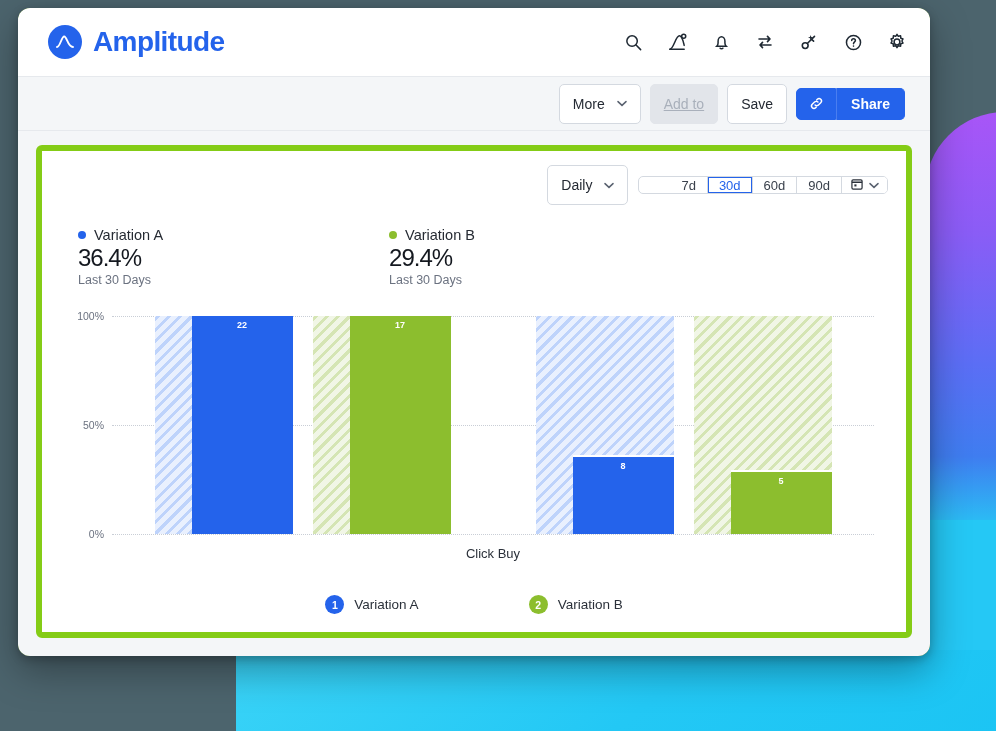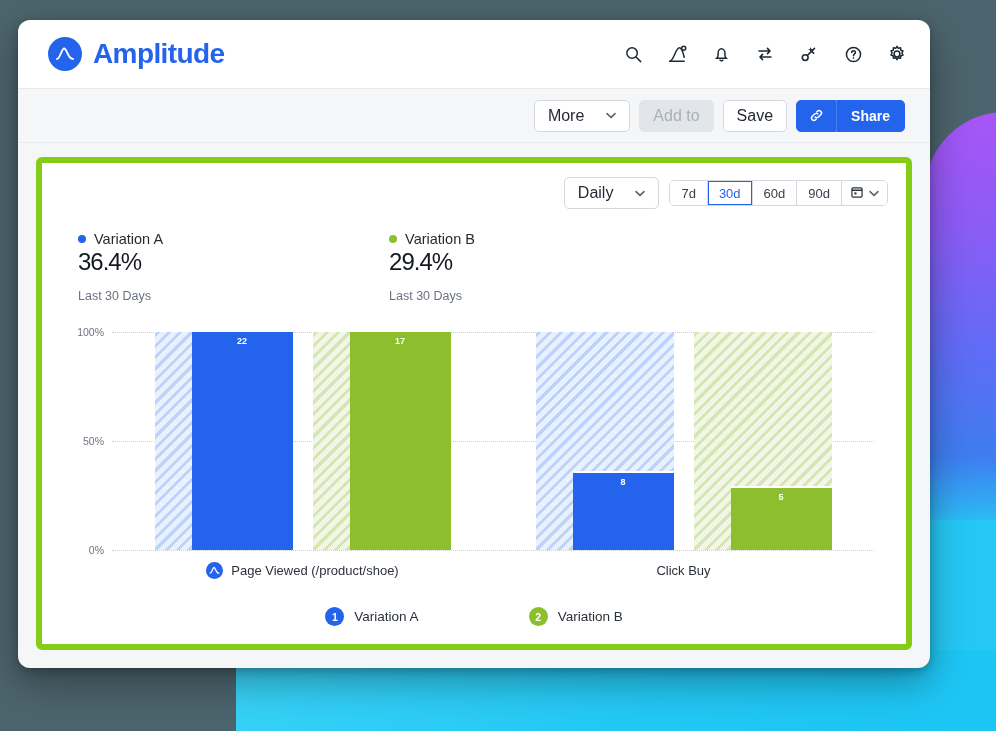--- a/index.html
+++ b/index.html
@@ -44,21 +44,21 @@
     width: 160px;
     height: 180px;
     background: #25c8f5;
     z-index: 0;
   }
 
   
   .window {
     position: absolute;
     left: 18px;
-    top: 20px;
+    top: 8px;
     width: 912px;
     height: 648px;
     background: #4d7c0f;
     border-radius: 12px;
     box-shadow: 0 14px 38px rgba(0,0,0,0.34), 0 3px 10px rgba(0,0,0,0.22);
     overflow: hidden;
     z-index: 5;
   }
 
   
@@ -96,36 +96,37 @@
     background: #f4f6f8;
     border-top: 1px solid #e6e9ed;
     border-bottom: 1px solid #e6e9ed;
     display: flex;
     align-items: center;
     justify-content: flex-end;
     gap: 9px;
     padding: 0 25px;
   }
   .btn {
-    height: 32px;
+    height: 40px;
     border-radius: 5px;
     border: 1px solid #d4d9e0;
     background: #ffffff;
-    font-size: 16px;
+    font-size: 14px;
     color: #242a33;
     padding: 0 13px;
-    display: flex; align-items: center; gap: 22px;
+    display: flex; align-items: center; gap: 12px;
     cursor: pointer;
     font-family: "Liberation Sans", sans-serif;
   }
   .btn-disabled {
     background: #e2e5ea;
     border-color: #e2e5ea;
     color: #a9b0bb;
     cursor: default;
+    text-decoration: underline;
   }
   .split { display: flex; }
   .btn-link-icon {
     height: 32px; width: 40px;
     background: #2463eb;
     border: 1px solid #2463eb;
     border-radius: 5px 0 0 5px;
     display: flex; align-items: center; justify-content: center;
     color: #ffffff; cursor: pointer;
   }
@@ -161,21 +162,22 @@
 
   
   .controls {
     display: flex; justify-content: flex-end; align-items: center; gap: 10px;
   }
   .seg {
     display: flex;
     border: 1px solid #d4d9e0;
     border-radius: 5px;
     overflow: hidden;
-    height: 26px;
+    height: 18px;
+    padding-left: 31px;
   }
   .seg-item {
     padding: 0 11px;
     display: flex; align-items: center; justify-content: center;
     font-size: 13px;
     color: #3a414c;
     border-right: 1px solid #d4d9e0;
     background: #fff;
     cursor: pointer;
   }
@@ -189,21 +191,21 @@
 
   
   .stats { display: flex; margin-top: 22px; padding-left: 18px; gap: 226px; }
   .stat-head { display: flex; align-items: center; gap: 8px; }
   .dot { width: 8px; height: 8px; border-radius: 50%; }
   .stat-name { font-size: 14.5px; color: #262b33; }
   .stat-val {
     font-size: 24px; font-weight: normal; color: #14181f;
     letter-spacing: -1px; margin-top: 2px; line-height: 1.08;
   }
-  .stat-sub { font-size: 12.5px; color: #6b7280; margin-top: 14px; }
+  .stat-sub { font-size: 12.5px; color: #6b7280; margin-top: 2px; }
 
   
   .chart-wrap {
     position: relative;
     margin-top: 29px;
     height: 218px;
     padding-left: 52px;
     padding-right: 14px;
   }
   .ylabel {
@@ -481,28 +483,20 @@
               <div class="bar" style="height:29.4%;background:#8cbe2e;border-top:2px solid #ffffff">
                 <span class="bar-label">5</span>
               </div>
             </div>
           </div>
         </div>
       </div>
 
       <div class="xaxis">
         <div class="xgroup">
-          <span class="xicon">
-            <svg width="13" height="13" viewBox="0 0 24 24">
-              <path d="M4 17 C7.2 17 8.4 6.5 11.2 6.5 C14 6.5 14.6 17 20 17" fill="none" stroke="#ffffff" stroke-width="2.4" stroke-linecap="round"></path>
-            </svg>
-          </span>
-          <span>Page Viewed (/product/shoe)</span>
-        </div>
-        <div class="xgroup">
           <span>Click Buy</span>
         </div>
       </div>
 
       <div class="legend">
         <div class="legend-item">
           <span class="legend-num" style="background:#2463eb">1</span>
           <span class="legend-label">Variation A</span>
         </div>
         <div class="legend-item">

